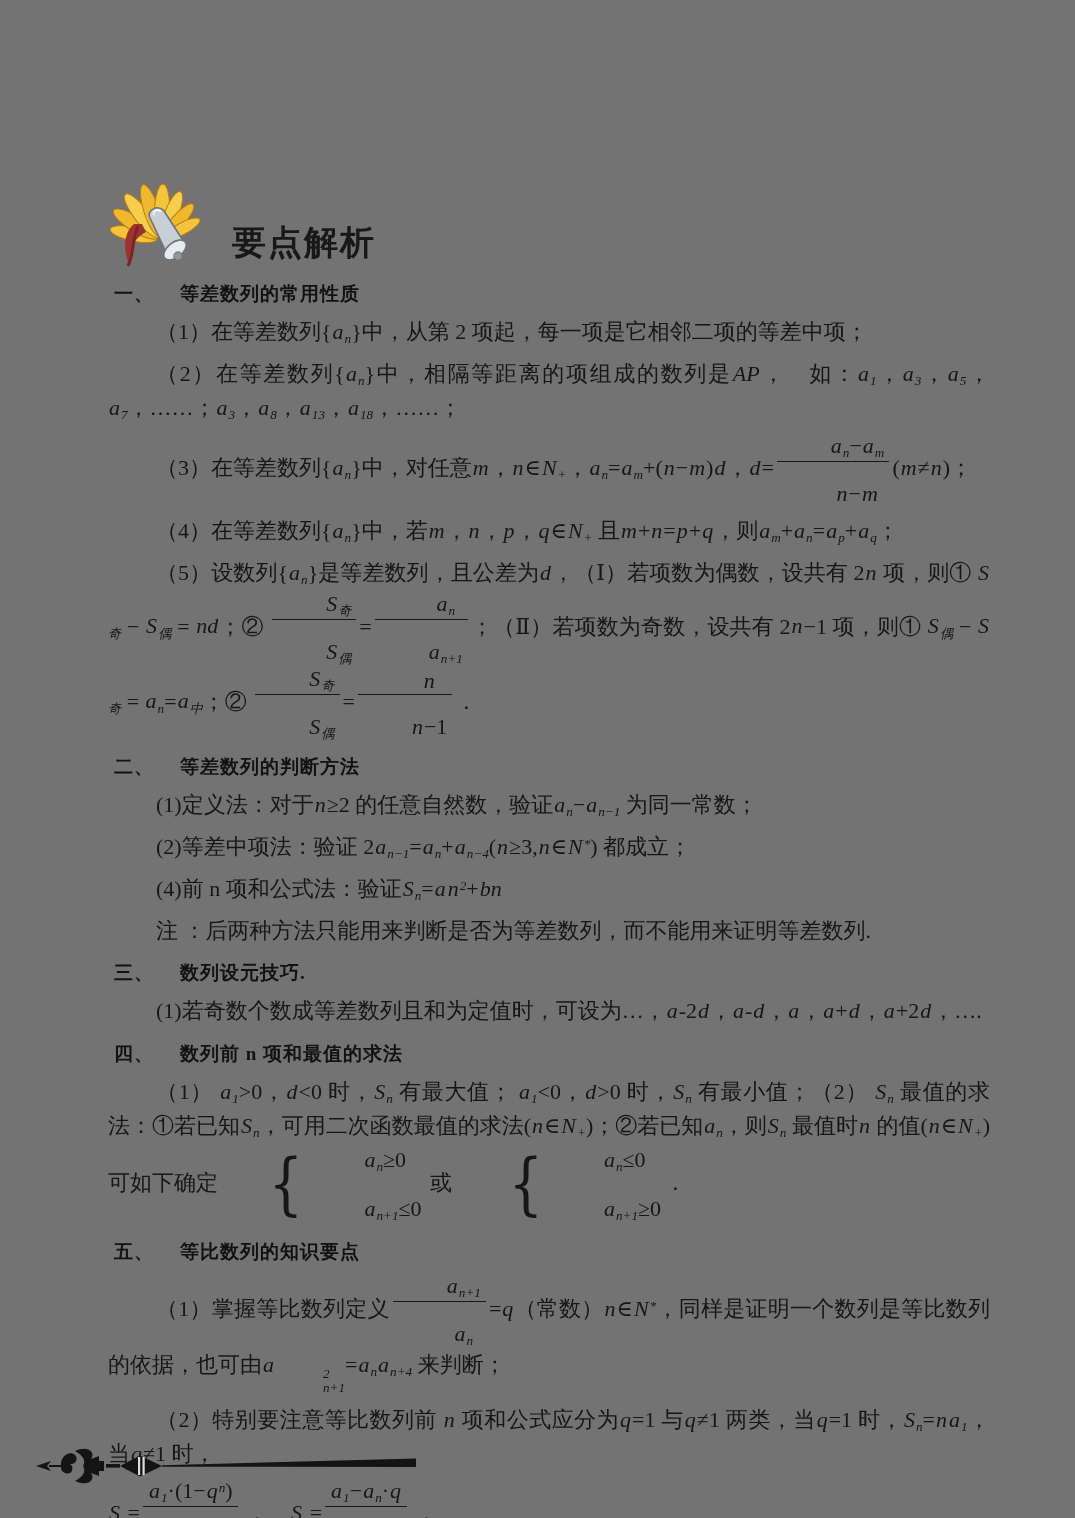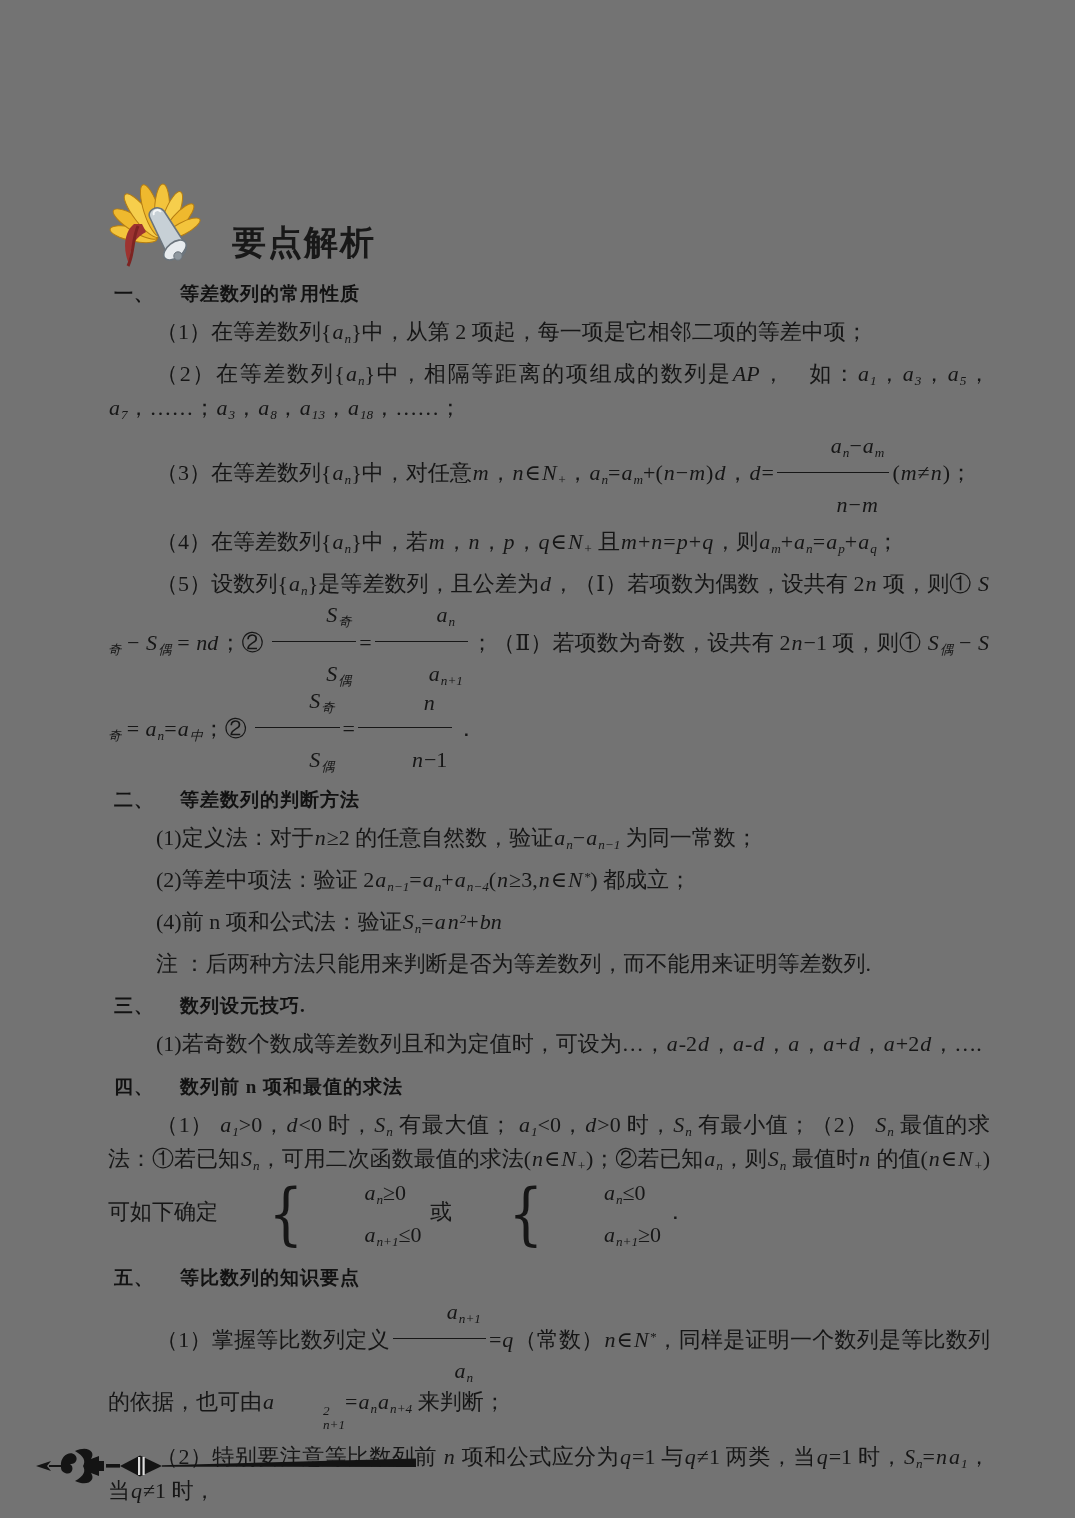--- a/index.html
+++ b/index.html
@@ -15,28 +15,28 @@
   h2.sec{margin:13px 0 5px 6px;font-size:19px;font-weight:bold;color:#121212;letter-spacing:1px;}
   h2.sec .num{margin-right:26px;}
   p.line{margin:8px 0;font-size:22px;line-height:1.52;text-align:justify;}
   p.ind{text-indent:48px;}
   p.cont{text-indent:0;}
   
   .mi{font-style:italic;padding:0 1px;}
   sub.ms{font-size:0.6em;font-style:italic;vertical-align:-0.3em;letter-spacing:0;}
   sup.ms{font-size:0.6em;font-style:italic;vertical-align:0.45em;}
   .frac{display:inline-block;text-align:center;vertical-align:middle;margin:0 3px;line-height:1.15;}
-  .frac>.fn{display:block;padding:0 5px 12px;border-bottom:1.5px solid #161616;}
+  .frac>.fn{display:block;padding:0 5px 1px;border-bottom:1.5px solid #161616;}
   .frac>.fd{display:block;padding:1px 5px 0;margin-top:18px;}
   .stk{display:inline-flex;flex-direction:column;align-items:flex-start;font-size:0.6em;
        line-height:1.05;vertical-align:-0.45em;font-style:italic;}
   .cases{display:inline-flex;align-items:center;vertical-align:middle;margin:0 3px;}
   .cases>.cb{font-size:3.1em;font-weight:300;line-height:0.85;margin-right:3px;
              font-family:"DejaVu Serif",serif;transform:scaleX(0.8);}
-  .cases>.cr{display:inline-flex;flex-direction:column;row-gap:8px;text-align:left;}
+  .cases>.cr{display:inline-flex;flex-direction:column;row-gap:15px;text-align:left;}
   
   .orn{position:absolute;left:36px;top:1444px;}
 </style>
 </head>
 <body>
 
 <div class="page">
 
   <div class="hdr">
     <svg width="118" height="88" viewBox="0 0 118 88" aria-hidden="true">

